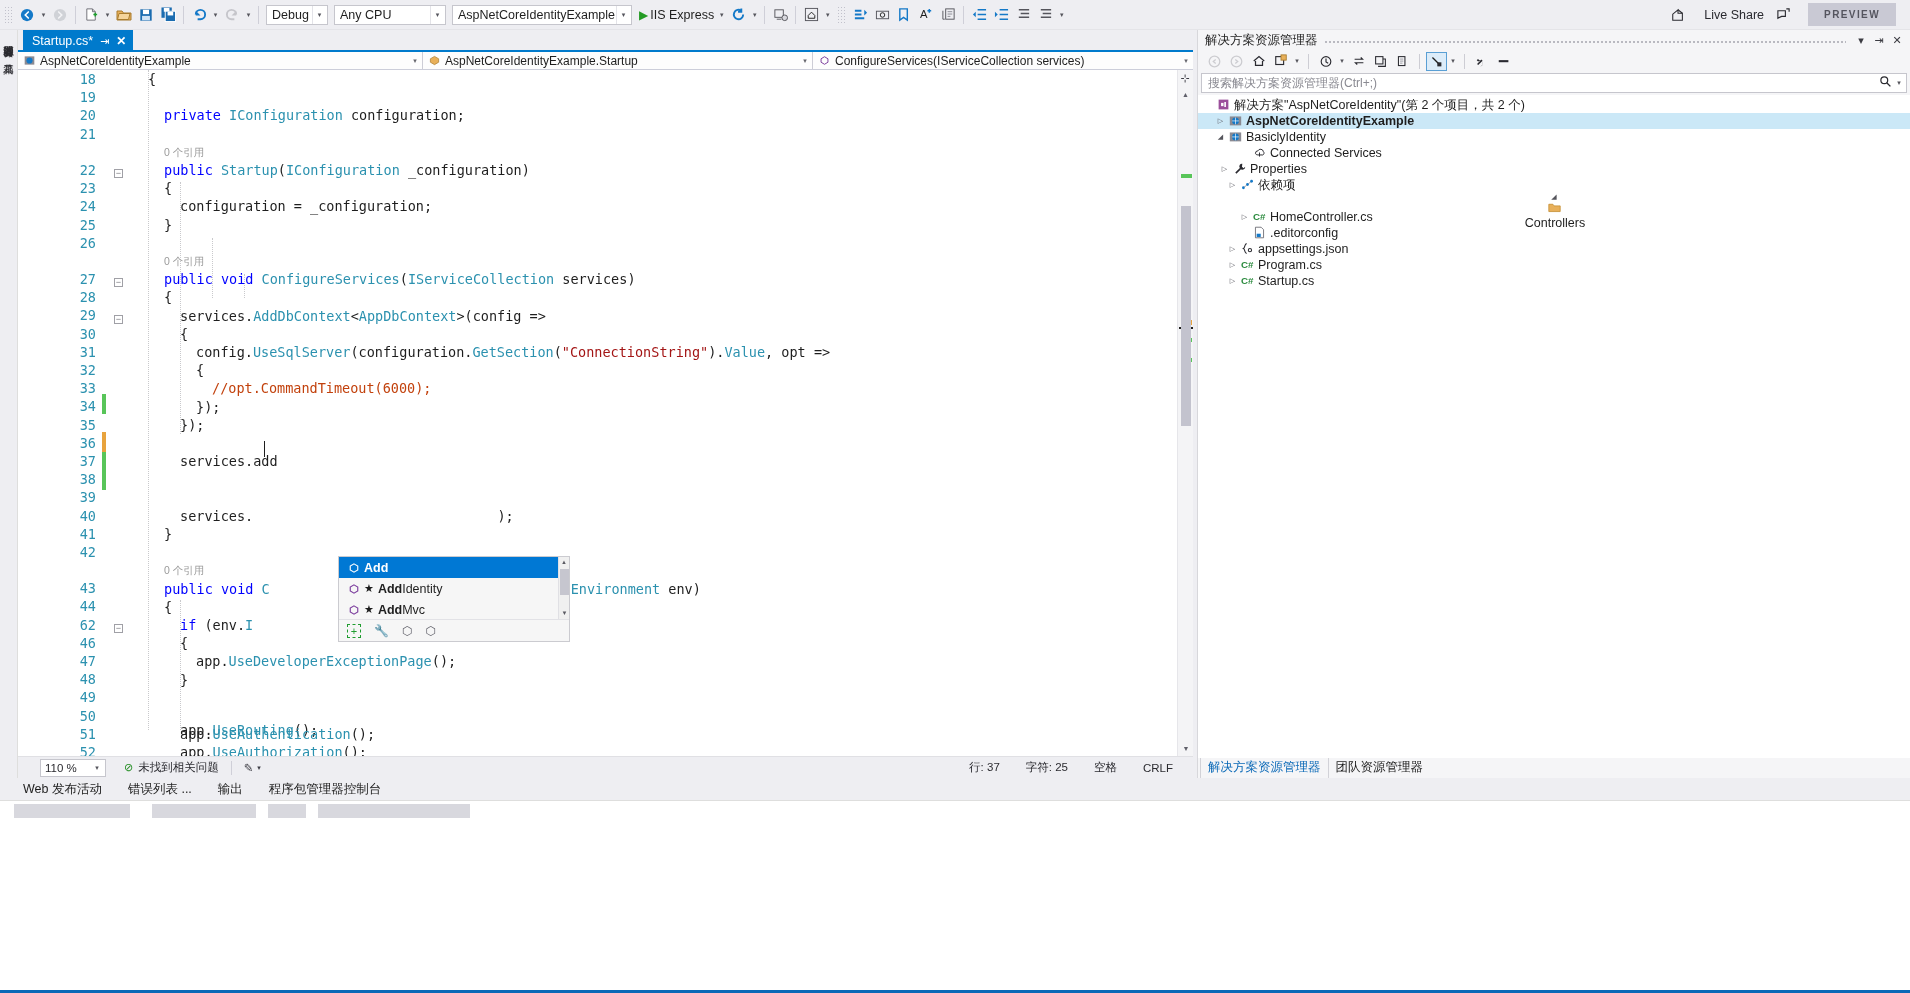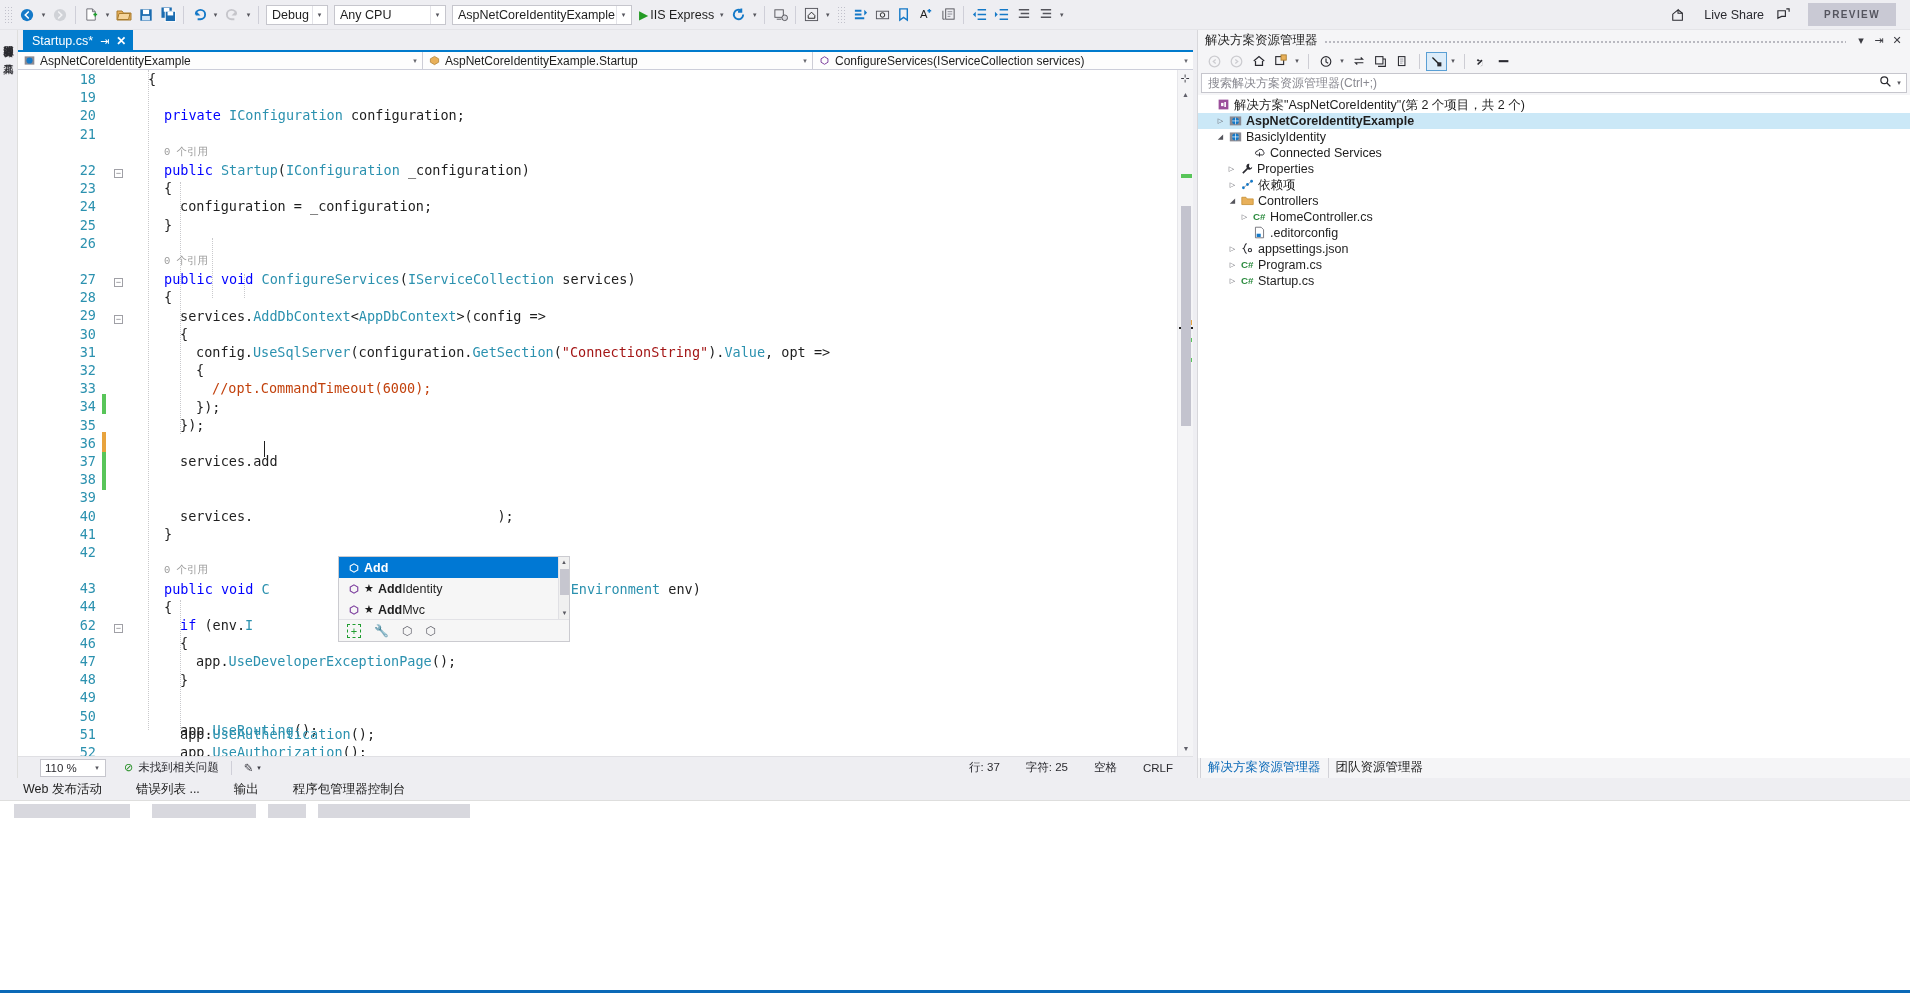--- a/index.html
+++ b/index.html
@@ -101,21 +101,21 @@
   #codetext { position:absolute; left:114px; top:0; right:16px; height:100%; }
 
   .codefont { font-family:"DejaVu Sans Mono","Liberation Mono",monospace; font-size:13.5px; }
   .ln { height:18.2px; line-height:18.2px; color:#2b91af; }
   .cl { height:18.2px; line-height:18.2px; white-space:pre; }
   .kw  { color:#0000ff; }
   .ty  { color:#2b91af; }
   .st  { color:#a31515; }
   .cm  { color:#c2410c; }
   .pl  { color:#1e1e1e; }
-  .reflens { color:#9a9a9a; font-size:10.5px; font-family:Liberation Mono, monospace; }
+  .reflens { color:#9a9a9a; font-size:10.5px; font-family:Liberation Sans, sans-serif; }
   .fold { color:#77777e; font-size:9px; font-family:"Liberation Sans",sans-serif;
      border:1px solid #a0a0a6; width:9px; height:9px; line-height:7px; text-align:center;
      display:inline-block; background:#fff; }
   .guide { position:absolute; border-left:1px dotted #c9c9cc; }
   .chg-green { position:absolute; left:0; width:4px; background:#58c559; }
   .chg-orange{ position:absolute; left:0; width:4px; background:#e8a33d; }
 
   
   #vscroll { position:absolute; right:0; top:0; width:16px; height:100%; background:#f4f4f6;
      border-left:1px solid #e6e6ea; }
@@ -205,21 +205,21 @@
      border-top:1px solid #e2e2e6; background:#f6f6f6; }
   #intelli-foot .fi { font-size:12px; color:#5f5f68; }
   #intelli-foot .fi.g { color:#1f9d2f; border:1px dashed #1f9d2f; width:14px; height:14px;
      display:flex;align-items:center;justify-content:center; font-size:11px; }
 
   
   #bottombar {
     position:absolute; left:0; top:778px; width:1910px; height:215px; background:#eeeef2;
   }
   #bp-tabs { display:flex; align-items:center; height:22px; padding-left:14px;
-     font-size:12.5px; color:#1e1e1e; gap:16px; }
+     font-size:12.5px; color:#1e1e1e; gap:8px; }
   #bp-tabs .bt { padding:0 9px; }
   #bp-body { position:absolute; left:0; top:22px; width:100%; bottom:0; background:#fff;
      border-top:1px solid #dededd; }
   .bp-ph { position:absolute; height:14px; background:#d8d8de; }
   #taskbar-strip { position:absolute; left:0; bottom:0; width:100%; height:3px; background:#0a69b7;}
 </style>
 </head>
 <body>
 
 <div id="toolbar">
@@ -748,38 +748,38 @@
         <span class="tl">BasiclyIdentity</span>
       </div>
       <div class="trow" style="padding-left: 40px;">
         <span class="exp"></span>
         <span class="ti"><svg width="13" height="13" viewBox="0 0 16 16">
             <path d="M3 9a3 3 0 0 1 3-3 3.6 3.6 0 0 1 6.8 1A2.4 2.4 0 0 1 12 11H6a3 3 0 0 1-3-2z" fill="none" stroke="#2a2a30" stroke-width="1.2"></path>
             <path d="M8 8v5" stroke="#2a2a30" stroke-width="1.2"></path>
           </svg></span>
         <span class="tl">Connected Services</span>
       </div>
-      <div class="trow" style="padding-left: 27px;">
+      <div class="trow" style="padding-left: 20px;">
         <span class="exp">▷</span>
         <span class="ti"><svg width="13" height="13" viewBox="0 0 16 16">
             <path d="M11.5 2.2a3.3 3.3 0 0 0-3.1 5.2l-5.6 5.6 1.4 1.4 5.6-5.6a3.3 3.3 0 0 0 5.2-3.1l-2 2-2-2z" fill="#2a2a30"></path>
           </svg></span>
         <span class="tl">Properties</span>
       </div>
       <div class="trow" style="padding-left: 28px;">
         <span class="exp">▷</span>
         <span class="ti"><svg width="13" height="13" viewBox="0 0 16 16">
             <circle cx="3" cy="12" r="1.7" fill="#1479c8"></circle>
             <circle cx="8" cy="8" r="1.7" fill="#1479c8"></circle>
             <circle cx="13" cy="4" r="1.7" fill="#1479c8"></circle>
             <path d="M4 11 7 9M9 7l3-2" stroke="#8a8a92"></path>
           </svg></span>
         <span class="tl">依赖项</span>
       </div>
-      <div class="trow" style="padding-left: 28px;">
+      <div class="trow" style=" flex-direction: column;">
         <span class="exp">◢</span>
         <span class="ti"><svg width="13" height="13" viewBox="0 0 16 16">
             <path d="M1 4h5l1.4 2H15v7H1z" fill="#e8b05a" stroke="#c58f32"></path>
           </svg></span>
         <span class="tl">Controllers</span>
       </div>
       <div class="trow" style="padding-left: 40px;">
         <span class="exp">▷</span>
         <span class="ti"><svg width="13" height="13" viewBox="0 0 16 16">
             <text x="0" y="12" font-size="12" font-family="Liberation Sans" font-weight="bold" fill="#2a8a3d">C#</text>

